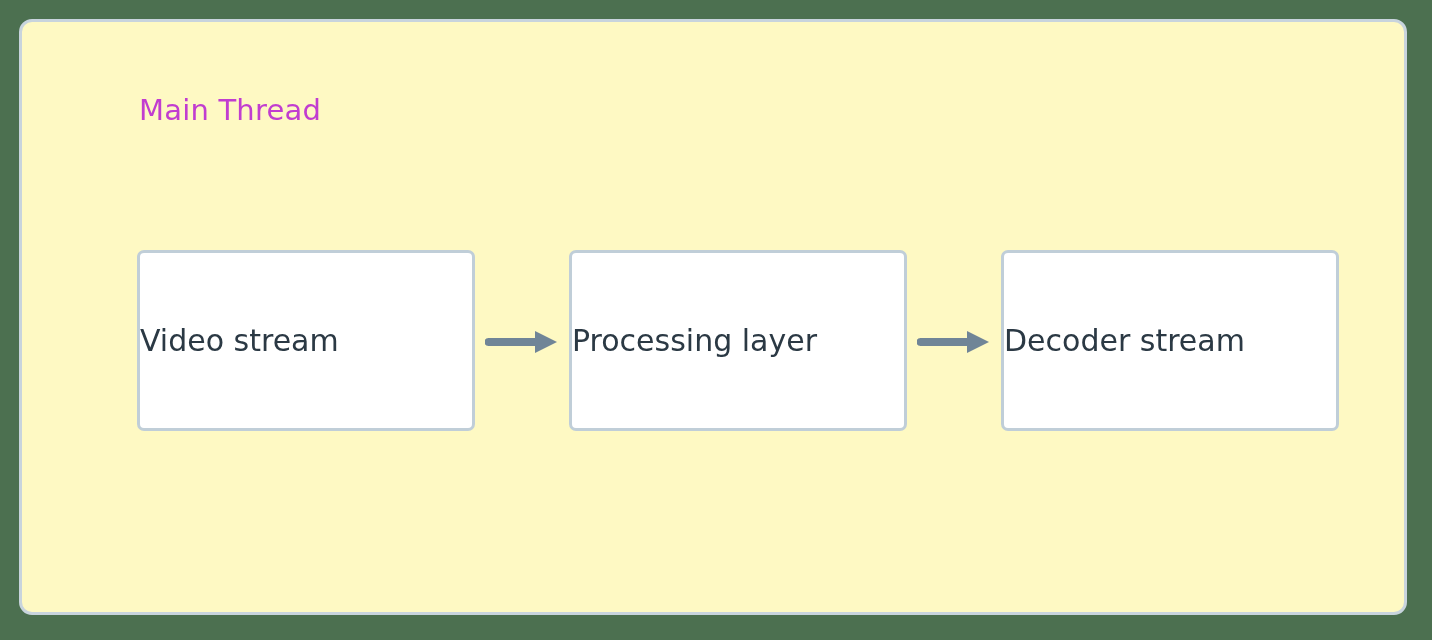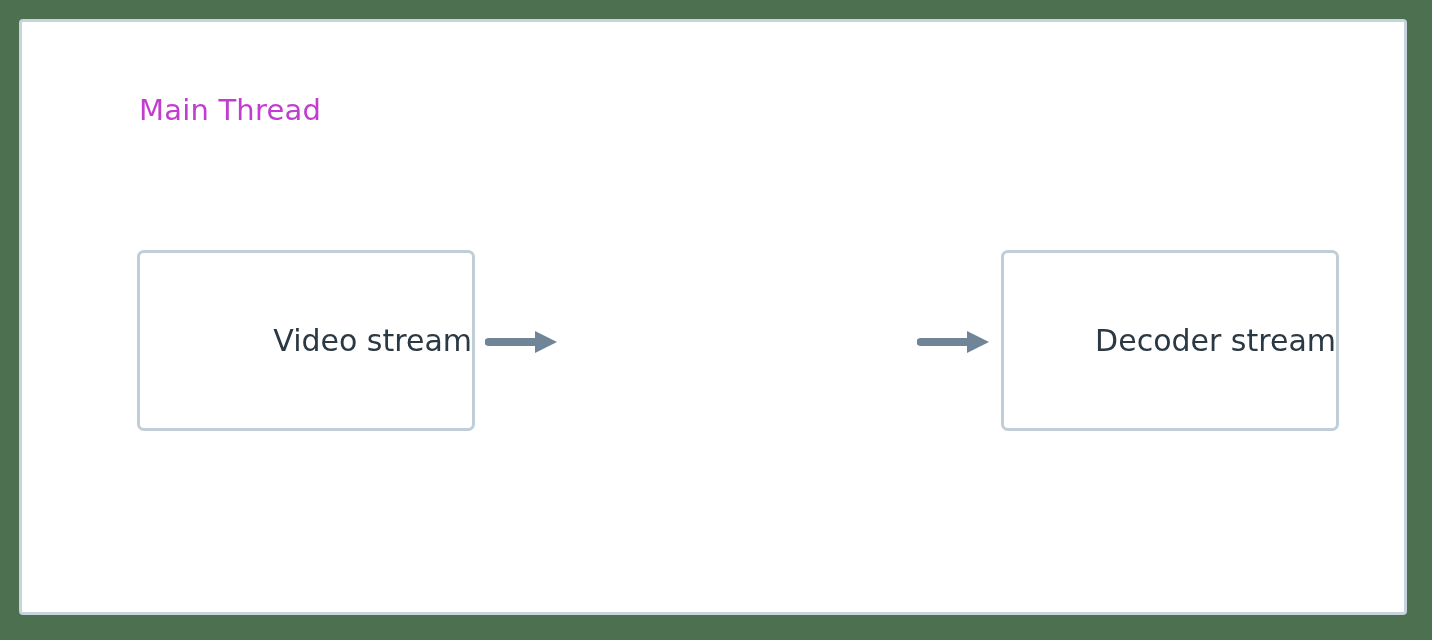--- a/index.html
+++ b/index.html
@@ -17,23 +17,23 @@
     position: relative;
     width: 1432px;
     height: 640px;
   }
   .panel {
     position: absolute;
     left: 19px;
     top: 19px;
     width: 1388px;
     height: 596px;
-    background: #ffffff;
+    background: #fef9c3;
     border: 3px solid #c8d4dd;
-    border-radius: 4px;
+    border-radius: 13px;
     box-sizing: border-box;
     padding-left: 24px;
   }
   .cluster-title {
     position: absolute;
     left: 117px;
     top: 74px;
     font-size: 29px;
     font-weight: 400;
     color: #c13dd0;
@@ -45,21 +45,21 @@
     position: absolute;
     top: 228px;
     width: 338px;
     height: 181px;
     background: #ffffff;
     border: 3px solid #c0ced8;
     border-radius: 7px;
     box-sizing: border-box;
     display: flex;
     align-items: center;
-    justify-content: flex-end;
+    justify-content: flex-start;
   }
   .node-label {
     font-size: 30px;
     font-weight: 400;
     color: #2b3944;
     white-space: nowrap;
     line-height: 1;
   }
   #node-video   { left: 115px;  }
   #node-process { left: 547px;  }
@@ -81,20 +81,23 @@
 <div id="stage">
 
   <div class="panel">
 
     <div class="cluster-title">Main Thread</div>
 
     <div class="node" id="node-video">
       <span class="node-label">Video stream</span>
     </div>
 
+    <div class="node" id="node-process">
+      <span class="node-label">Processing layer</span>
+    </div>
 
     <div class="node" id="node-decoder">
       <span class="node-label">Decoder stream</span>
     </div>
 
     <div class="edge" id="edge-1">
       <span>
         <svg width="74" height="28" viewBox="0 0 74 28" xmlns="http://www.w3.org/2000/svg">
           <path d="M3.5 14 H 52" stroke="#708597" stroke-width="8" stroke-linecap="round" fill="none"></path>
           <path d="M50 3 L 72 14 L 50 25 Z" fill="#708597"></path>

